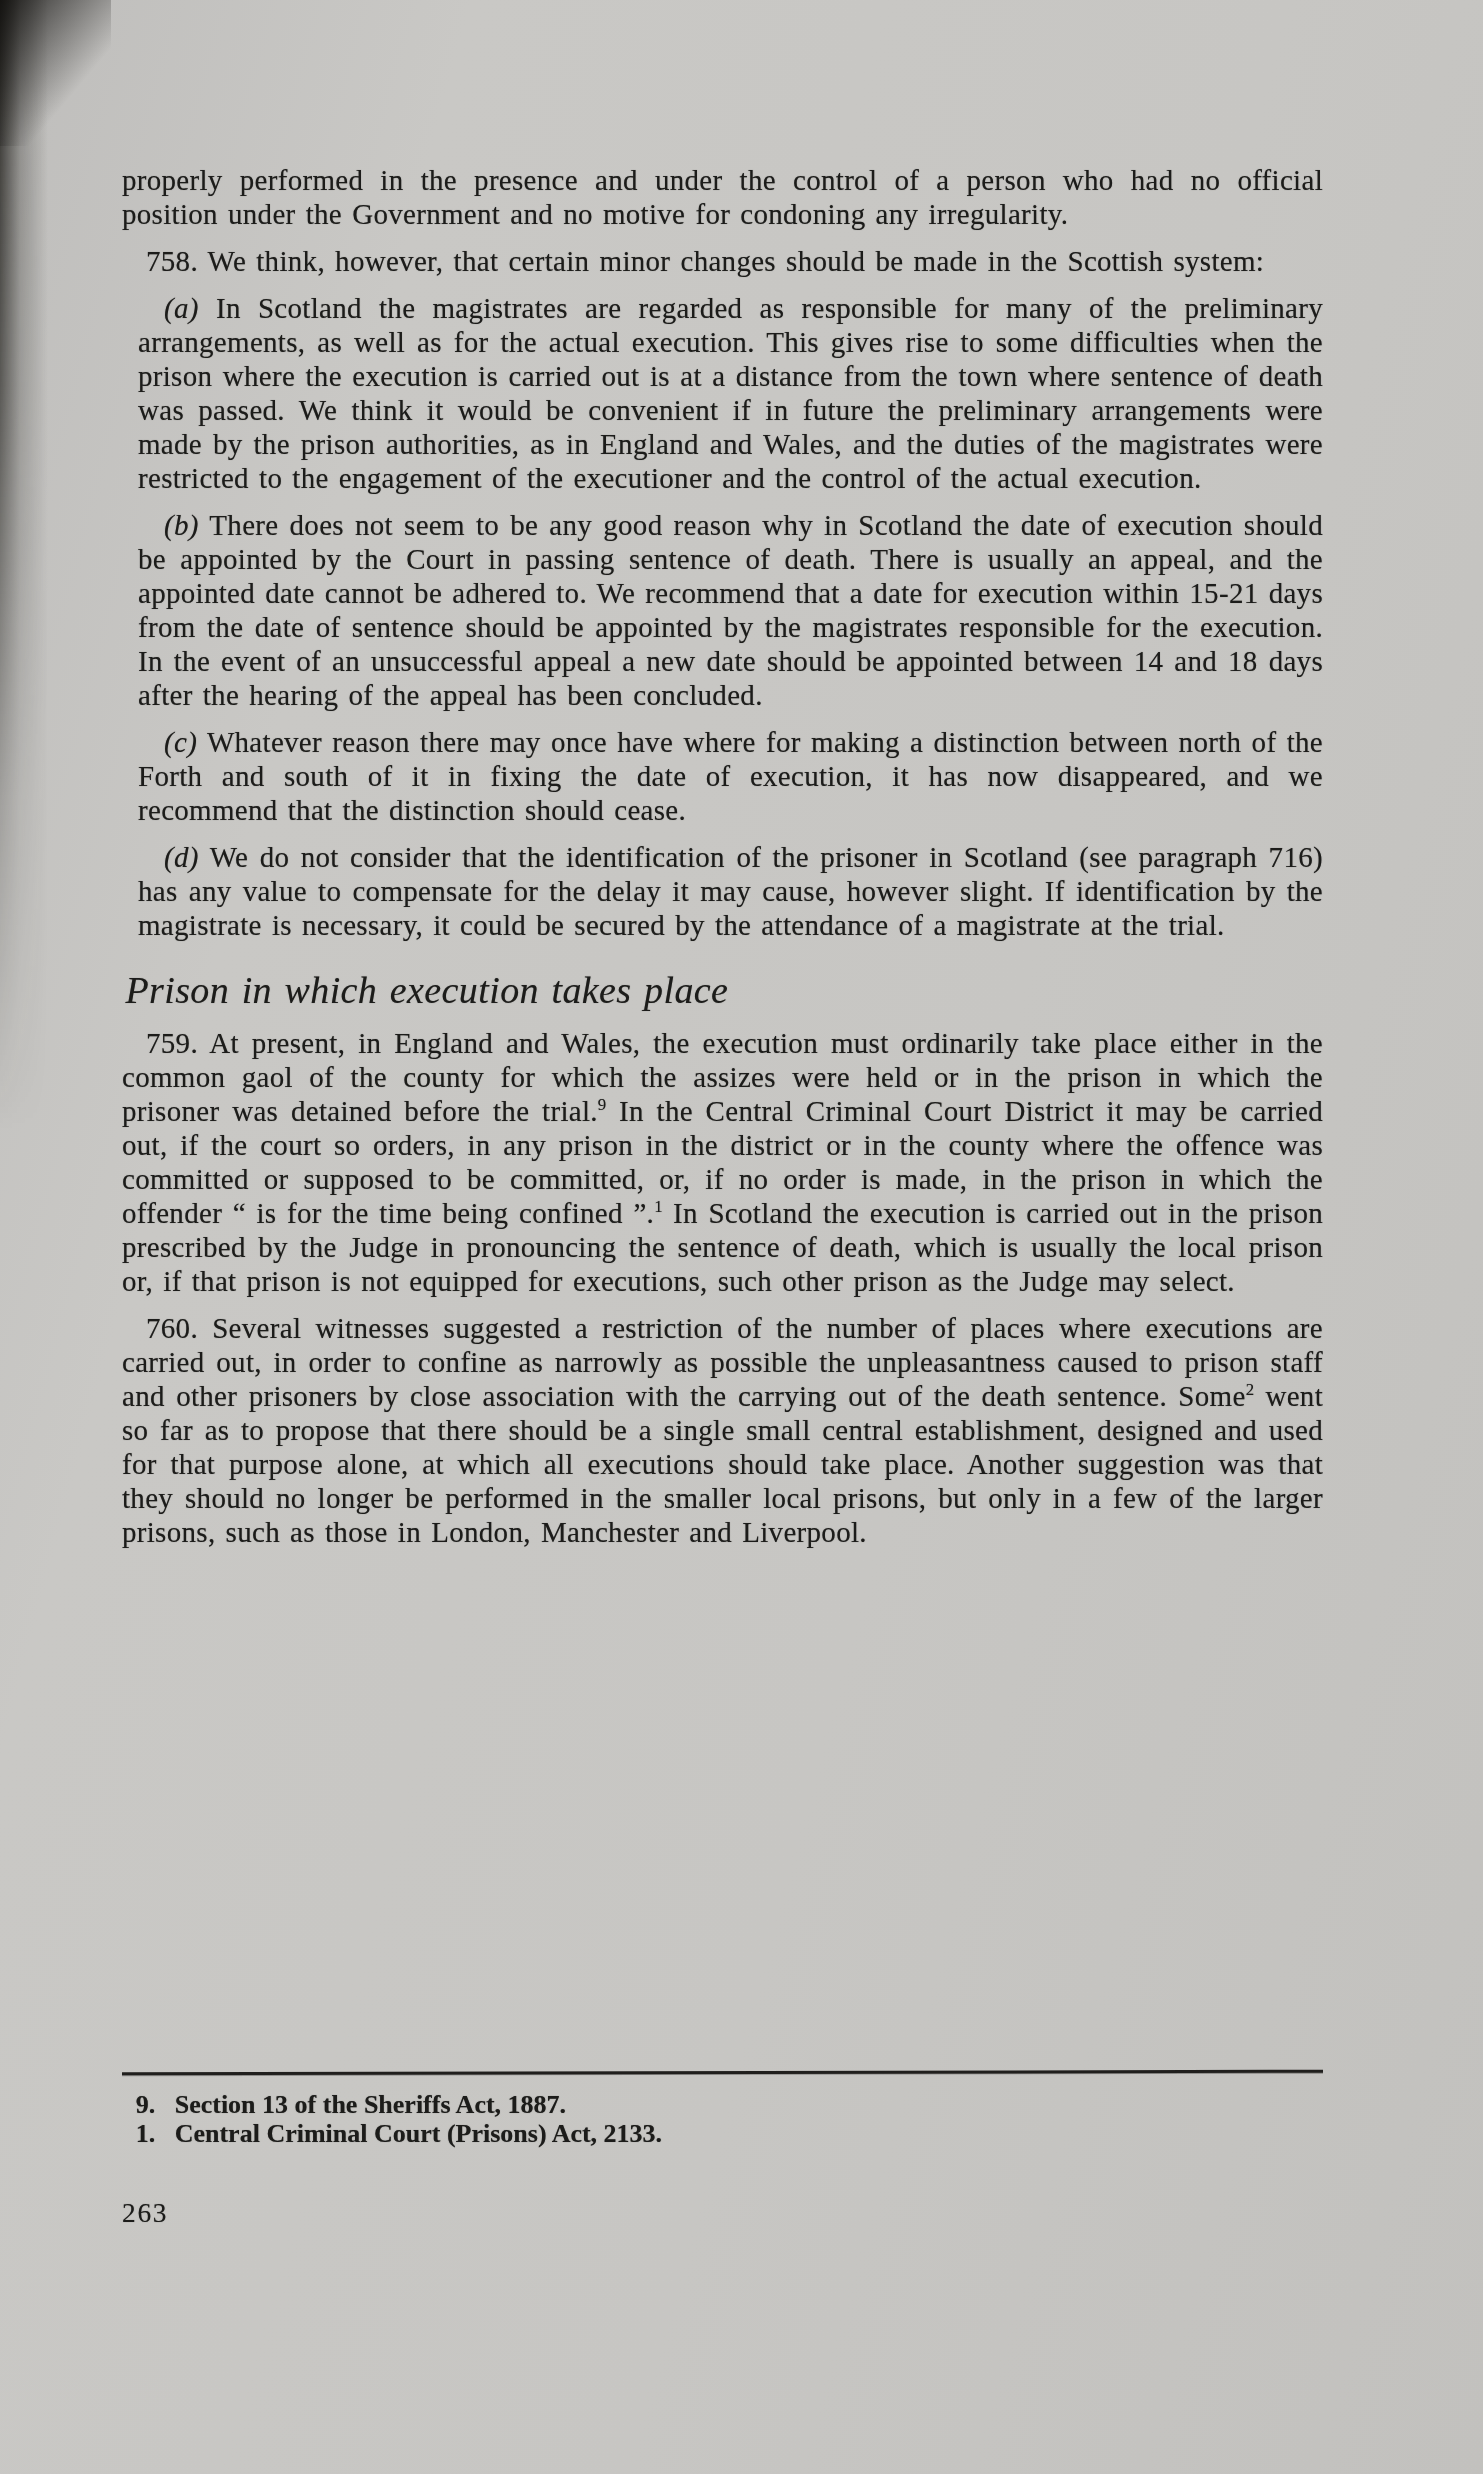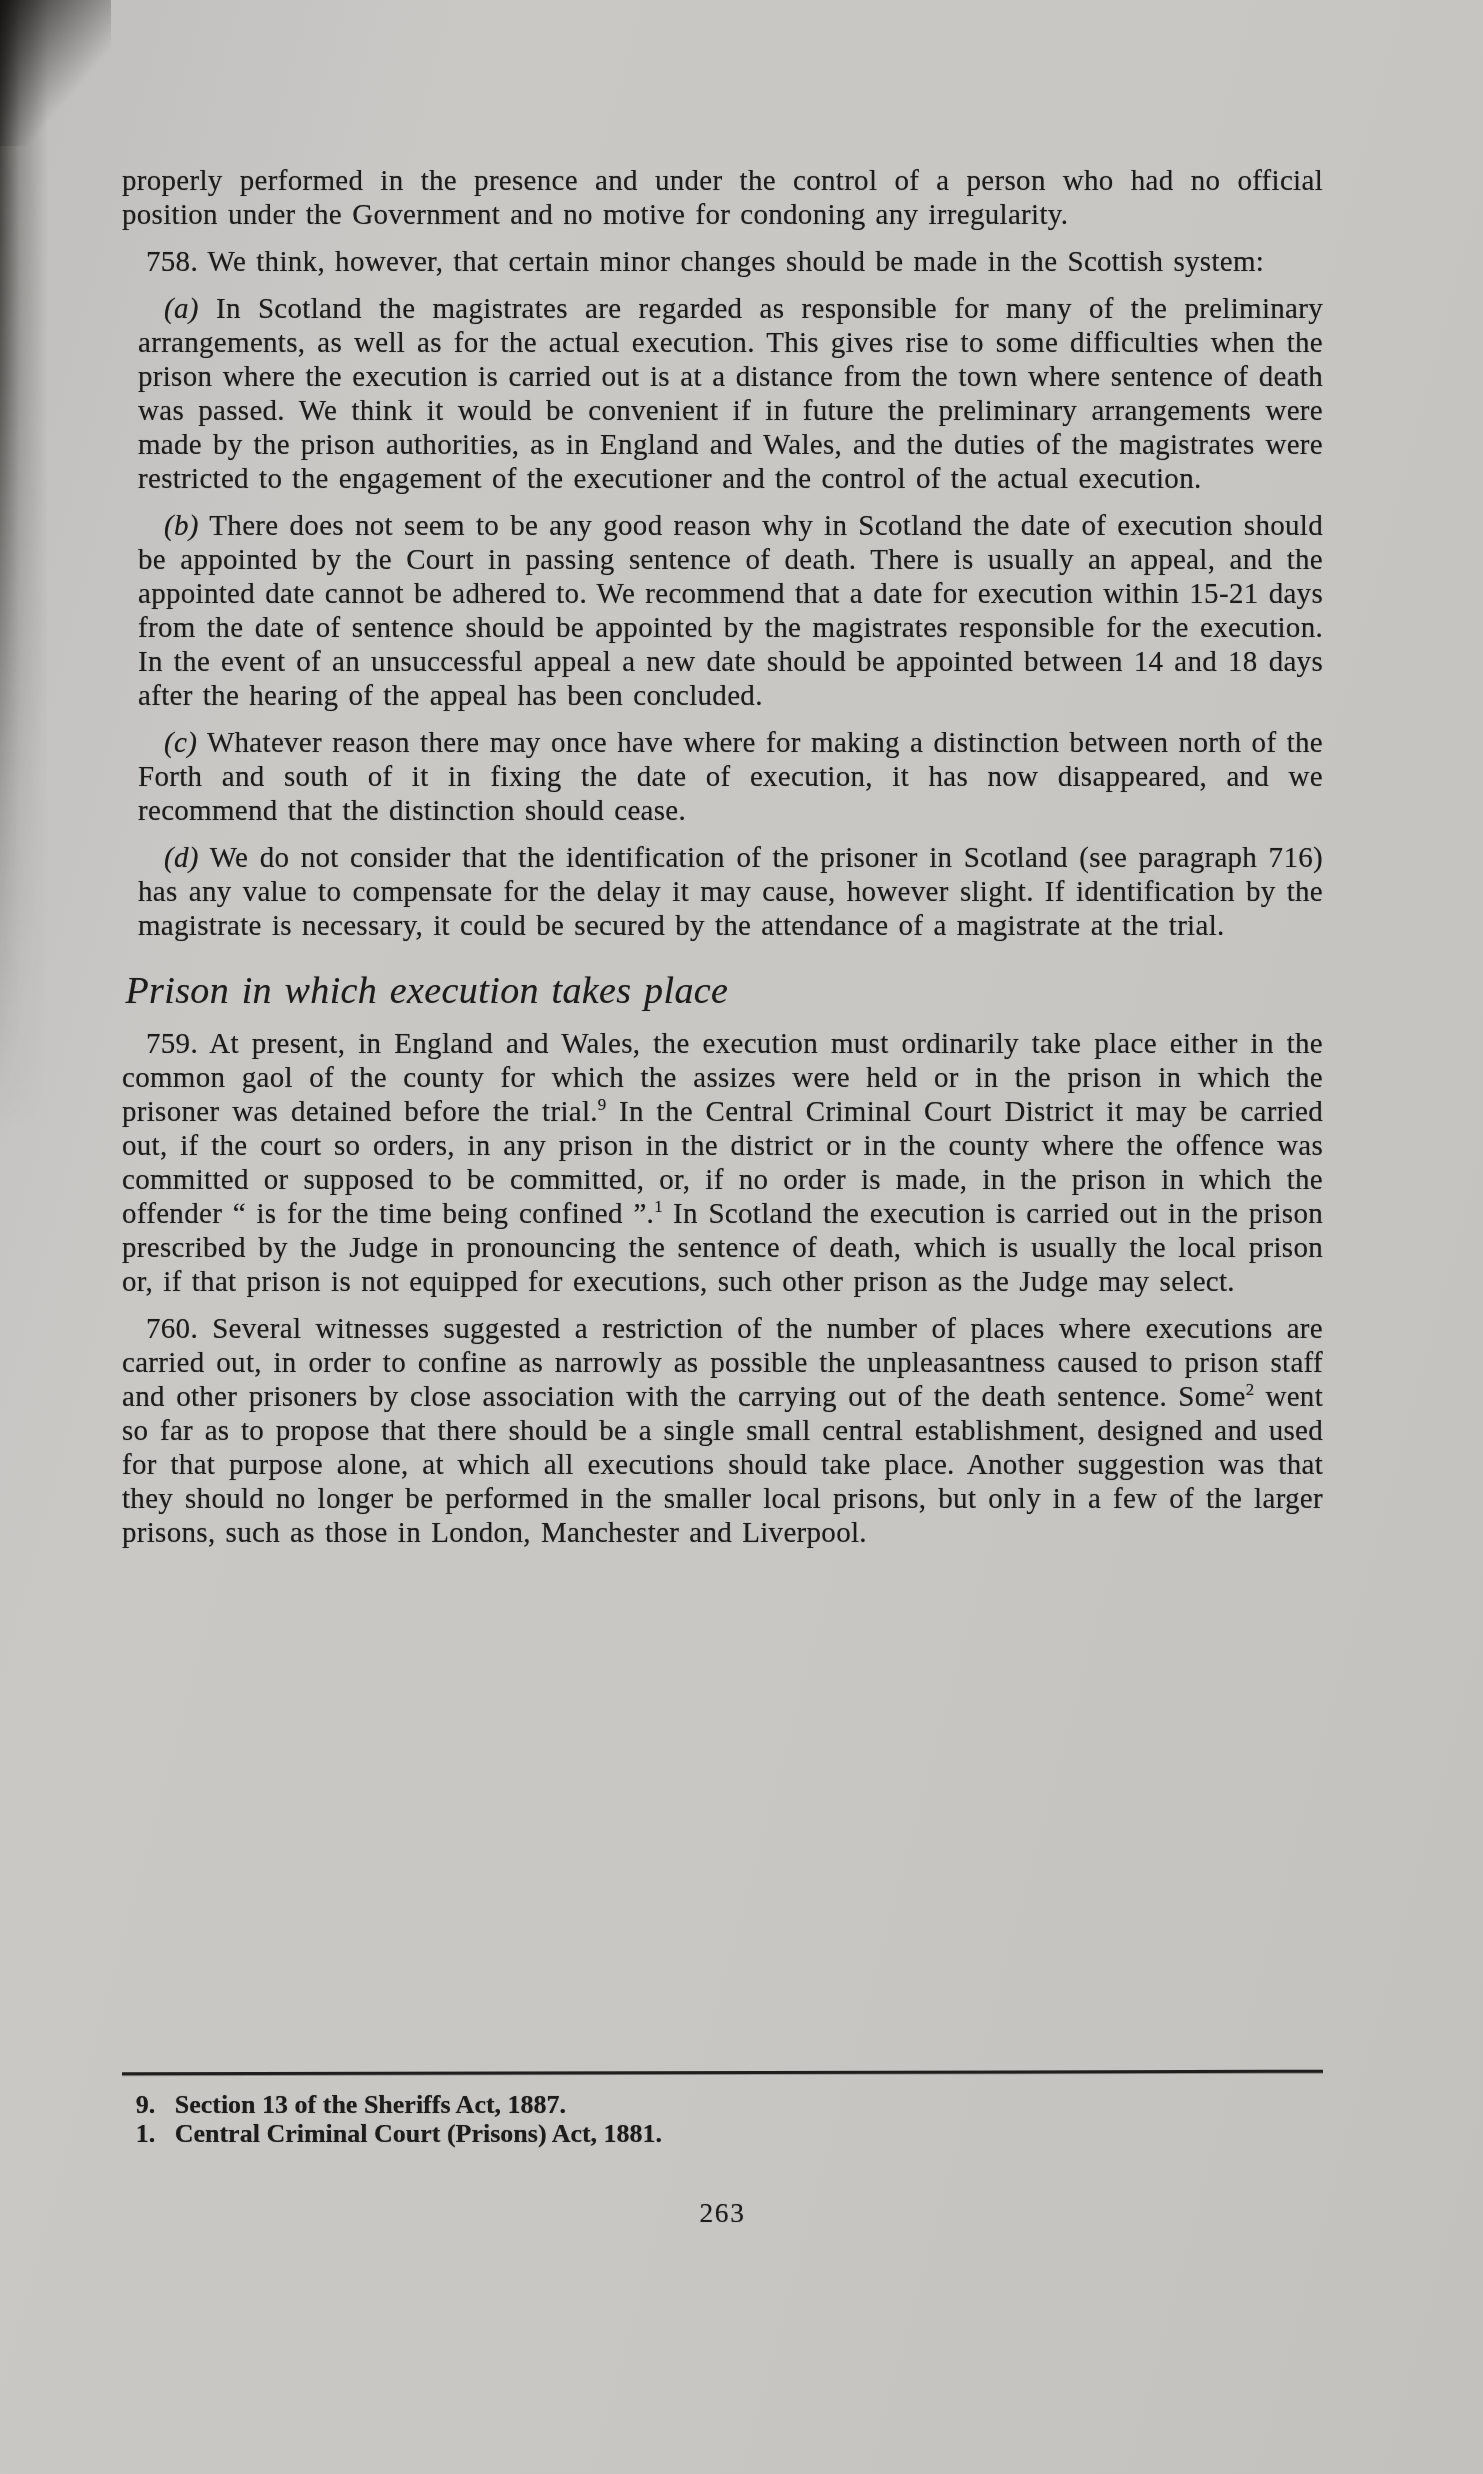--- a/index.html
+++ b/index.html
@@ -41,21 +41,21 @@
     height:2.6px; background:#201f1d; margin-bottom:17px;
     transform:rotate(-0.12deg); box-shadow:0 0.9px 0 rgba(32,31,29,0.35);
   }
   .fn {
     margin:0 0 1.7px; font-size:26px; line-height:28px;
     padding-left:13.7px; text-shadow:0 0 0.9px rgba(28,28,26,0.5);
   }
   .fn-num { display:inline-block; width:39px; }
   .page-number {
     position:absolute; left:122px; top:2198px; width:1201px;
-    text-align:center; font-size:27.4px; letter-spacing:1.7px;
+    font-size:27.4px; letter-spacing:1.7px;
     text-shadow:0 0 0.9px rgba(28,28,26,0.5);
   }
 </style>
 </head>
 <body>
 
 <div class="page-root">
   <div class="edge-shadow"></div>
   <div class="edge-corner"></div>
 
@@ -77,18 +77,18 @@
 
     <p class="par"><span class="parnum">759.</span> <span>At present, in England and Wales, the execution must ordinarily take place either in the common gaol of the county for which the assizes were held or in the prison in which the prisoner was detained before the trial.</span><sup>9</sup><span> In the Central Criminal Court District it may be carried out, if the court so orders, in any prison in the district or in the county where the offence was committed or supposed to be committed, or, if no order is made, in the prison in which the offender “ is for the time being confined ”.</span><sup>1</sup><span> In Scotland the execution is carried out in the prison prescribed by the Judge in pronouncing the sentence of death, which is usually the local prison or, if that prison is not equipped for executions, such other prison as the Judge may select.</span></p>
 
     <p class="par"><span class="parnum">760.</span> <span>Several witnesses suggested a restriction of the number of places where executions are carried out, in order to confine as narrowly as possible the unpleasantness caused to prison staff and other prisoners by close association with the carrying out of the death sentence. Some</span><sup>2</sup><span> went so far as to propose that there should be a single small central establishment, designed and used for that purpose alone, at which all executions should take place. Another suggestion was that they should no longer be performed in the smaller local prisons, but only in a few of the larger prisons, such as those in London, Manchester and Liverpool.</span></p>
 
   </main>
 
   <footer class="footnotes">
     <div class="rule"></div>
     <p class="fn"><span class="fn-num">9.</span><span>Section 13 of the Sheriffs Act, 1887.</span></p>
-    <p class="fn"><span class="fn-num">1.</span><span>Central Criminal Court (Prisons) Act, 1881.</span></p>
+    <p class="fn"><span class="fn-num">1.</span><span>Central Criminal Court (Prisons) Act, 2133.</span></p>
   </footer>
 
   <div class="page-number">263</div>
 </div>
 
 
 </body></html>

